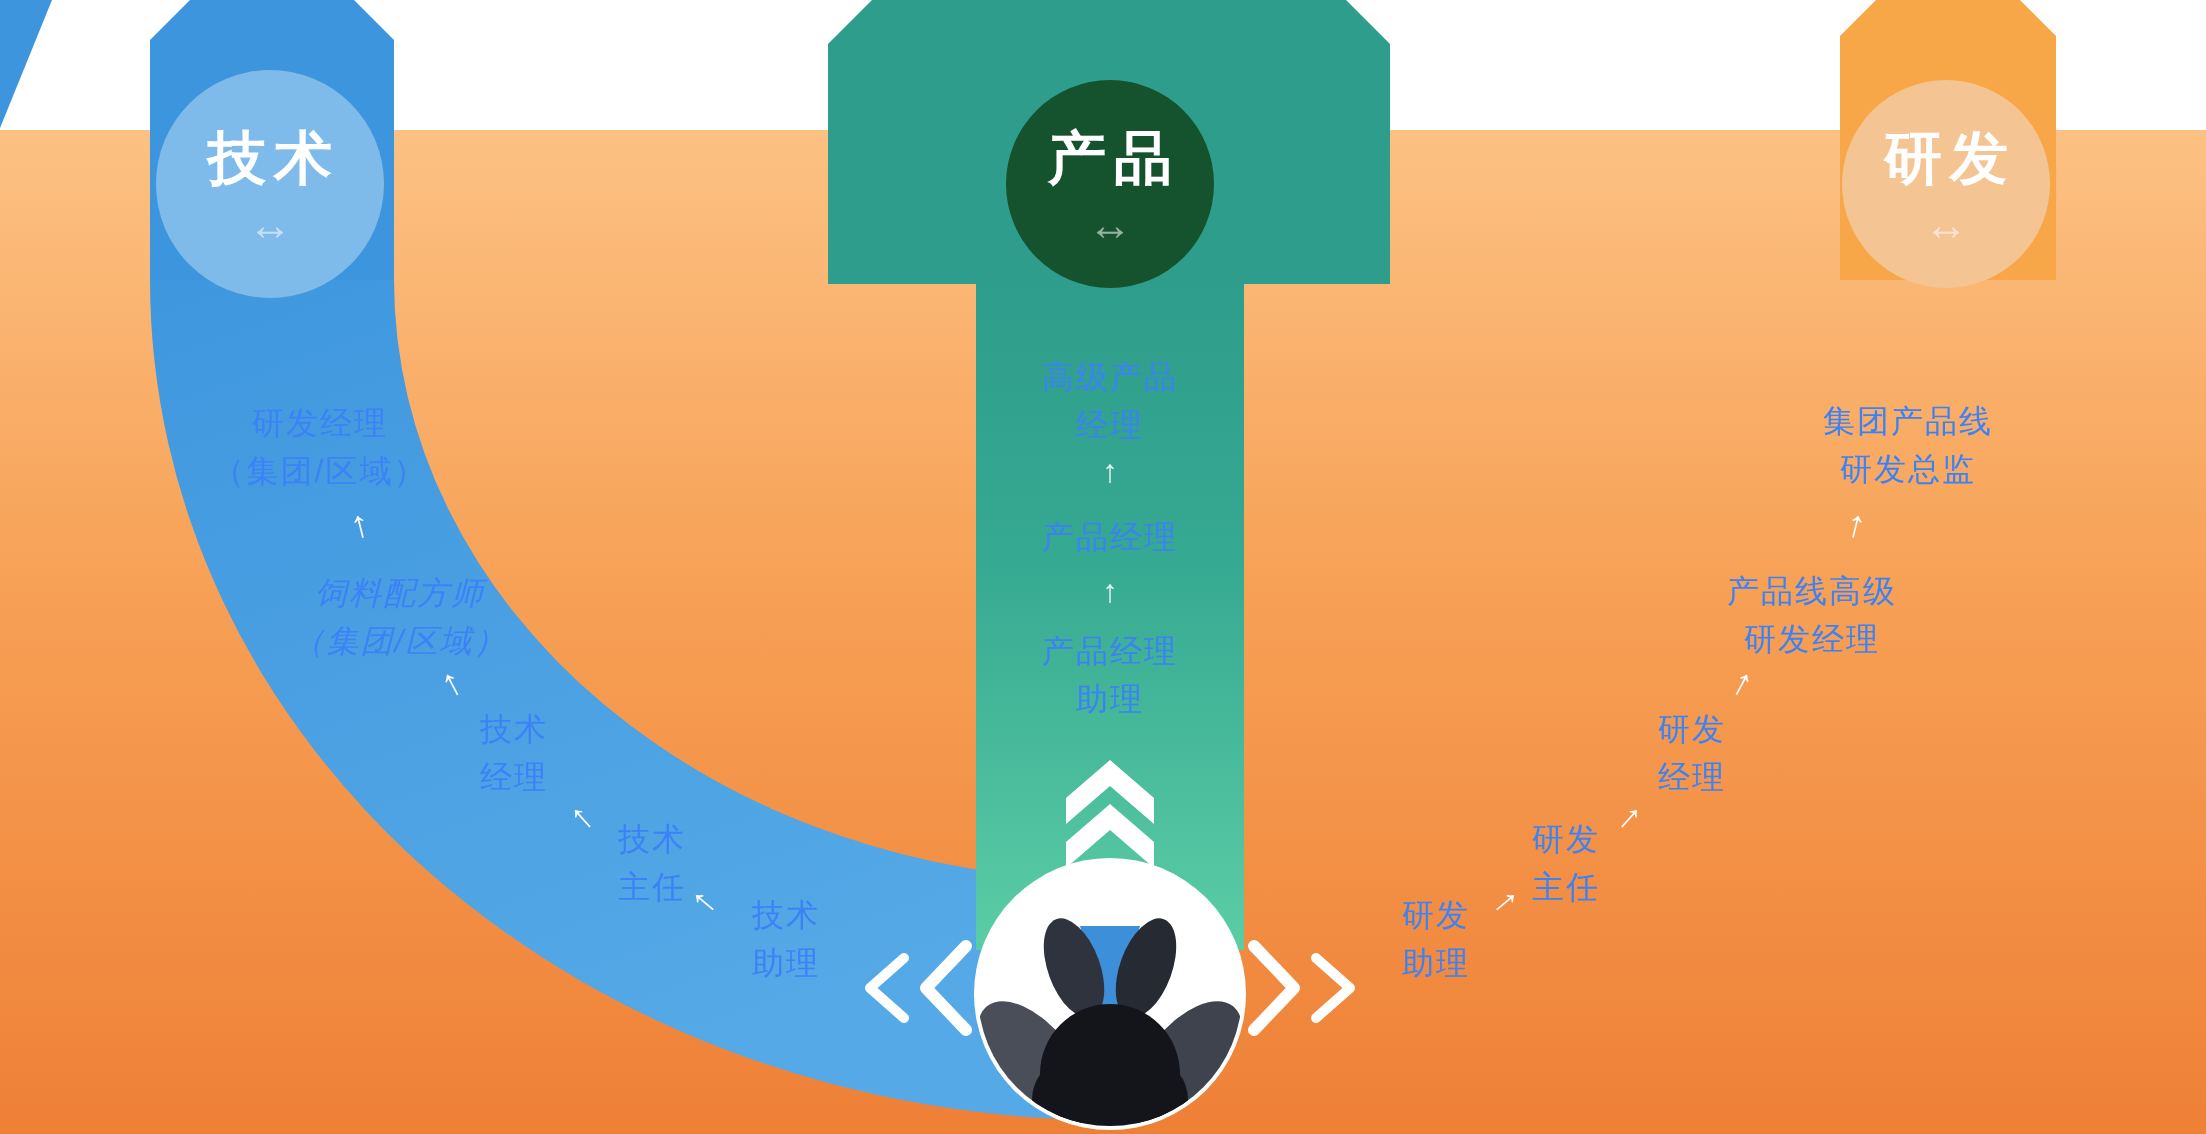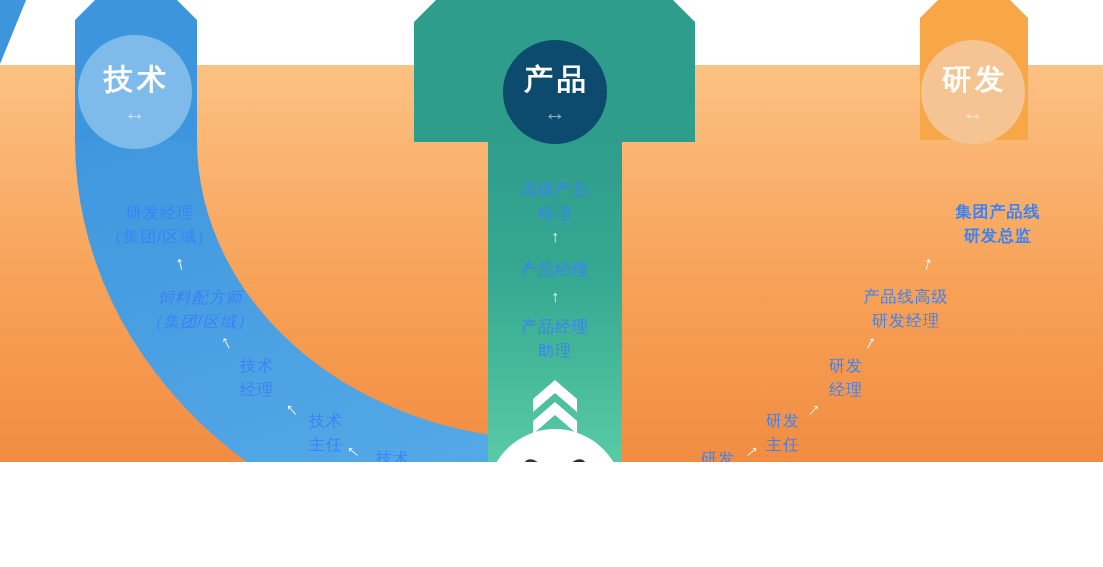--- a/index.html
+++ b/index.html
@@ -1,17 +1,17 @@
 <!DOCTYPE html>
 <html><head>
 <meta charset="utf-8">
 <style>
   html,body{margin:0;padding:0;background:#fff;}
   .canvas{
-    position:relative;width:1103px;height:462px;background:#ffffff;overflow:hidden;
+    position:relative;width:1103px;height:567px;background:#ffffff;overflow:hidden;
     font-family:"Liberation Sans","DejaVu Sans",sans-serif;
   }
   .bg-orange{
     position:absolute;left:0;top:65px;width:1103px;height:502px;
     background:linear-gradient(180deg,#fcc183 0%,#f7a156 45%,#ee8036 100%);
   }
   .corner-accent{
     position:absolute;left:0;top:0;width:26px;height:64px;background:#3d96dd;
     clip-path:polygon(0 0,100% 0,0 100%);
   }
@@ -25,21 +25,21 @@
     clip-path:polygon(20px 0,calc(100% - 20px) 0,100% 20px,100% 100%,0 100%,0 20px);}
   .banner-product{left:414px;width:281px;height:142px;background:#2e9d8b;
     clip-path:polygon(22px 0,calc(100% - 22px) 0,100% 22px,100% 100%,0 100%,0 22px);}
   .banner-rd{left:920px;width:108px;height:140px;background:#f7a748;
     clip-path:polygon(18px 0,calc(100% - 18px) 0,100% 18px,100% 100%,0 100%,0 18px);}
   .track-circle{
     position:absolute;border-radius:50%;display:flex;flex-direction:column;
     align-items:center;justify-content:center;color:#fff;
   }
   .circle-tech{left:78px;top:35px;width:114px;height:114px;background:#7ebbeb;}
-  .circle-product{left:503px;top:40px;width:104px;height:104px;background:#0c4a6e;}
+  .circle-product{left:503px;top:40px;width:104px;height:104px;background:#14532d;}
   .circle-rd{left:921px;top:40px;width:104px;height:104px;background:#f5c493;}
   .track-title{font-size:29px;font-weight:bold;letter-spacing:4px;text-indent:4px;}
   .swap-icon{font-size:22px;line-height:1;color:rgba(255,255,255,0.55);margin-top:2px;}
   .level{
     position:absolute;transform:translate(-50%,-50%);color:#3b82f6;
     font-size:16px;line-height:1.5;text-align:center;white-space:pre-line;letter-spacing:1px;
   }
   .step-arrow{
     position:absolute;color:#ffffff;font-size:19px;font-weight:bold;line-height:1;
   }
@@ -111,21 +111,21 @@
   <div class="mid-arrow" style="left:555px;top:237px;transform:translate(-50%,-50%);">↑</div>
 
   <div class="level" style="left:718px;top:471px;">研发
 助理</div>
   <div class="level" style="left:783px;top:433px;">研发
 主任</div>
   <div class="level" style="left:846px;top:378px;">研发
 经理</div>
   <div class="level" style="left:906px;top:309px;">产品线高级
 研发经理</div>
-  <div class="level" style="left:998px;top:224px;font-weight:bold;">集团产品线
+  <div class="level" style="left:954px;top:224px;">集团产品线
 研发总监</div>
   <div class="step-arrow" style="left:753px;top:451px;transform:translate(-50%,-50%) rotate(50deg);">↑</div>
   <div class="step-arrow" style="left:815px;top:409px;transform:translate(-50%,-50%) rotate(42deg);">↑</div>
   <div class="step-arrow" style="left:871px;top:342px;transform:translate(-50%,-50%) rotate(28deg);">↑</div>
   <div class="step-arrow" style="left:928px;top:263px;transform:translate(-50%,-50%) rotate(14deg);">↑</div>
 
   <svg class="chevron-svg" viewBox="0 0 1103 567">
     <g stroke="#ffffff" fill="none" stroke-linecap="round" stroke-linejoin="round">
       <polyline points="452,479 435,494 452,509" stroke-width="5"></polyline>
       <polyline points="483,473 463,494 483,515" stroke-width="6"></polyline>

